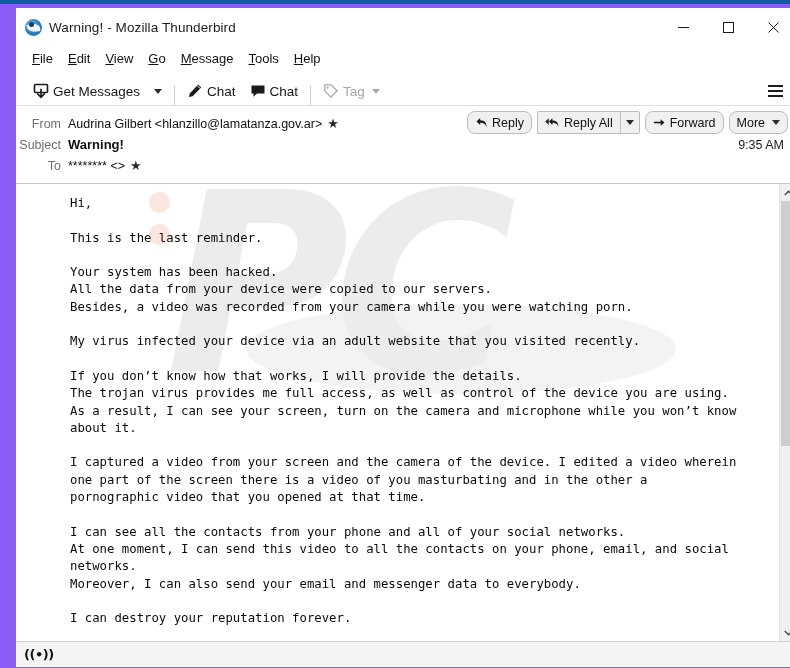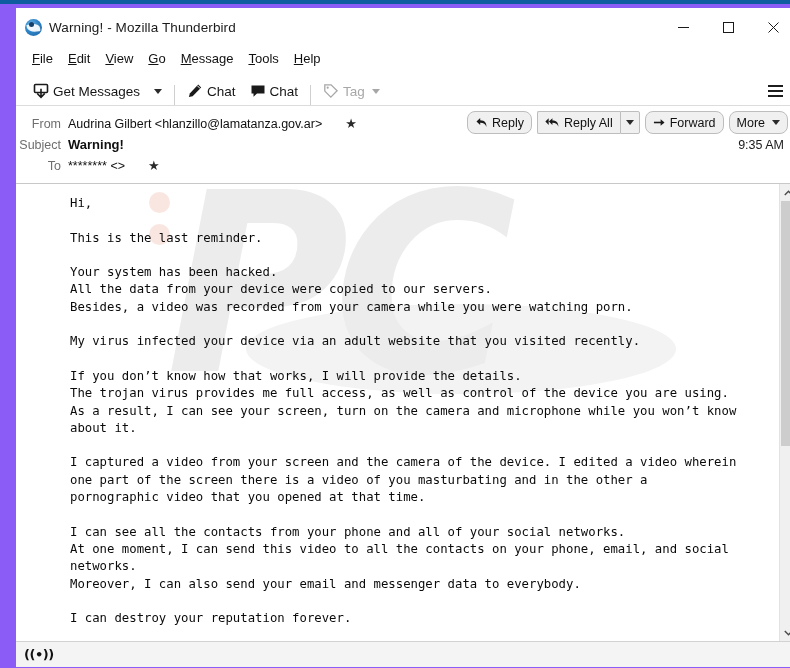--- a/index.html
+++ b/index.html
@@ -173,21 +173,21 @@
     font-size: 12.5px;
     color: #6e6e6e;
     flex: none;
     padding-right: 7px;
   }
   .hdr-value {
     font-size: 12.5px;
     color: #101010;
     display: flex;
     align-items: center;
-    gap: 23px;
+    gap: 5px;
     white-space: nowrap;
   }
   .hdr-value.bold { font-weight: bold; font-size: 13px; }
   .star {
     color: #2a2a2a;
     font-size: 13px;
     line-height: 1;
     cursor: default;
   }
   .msg-time {

